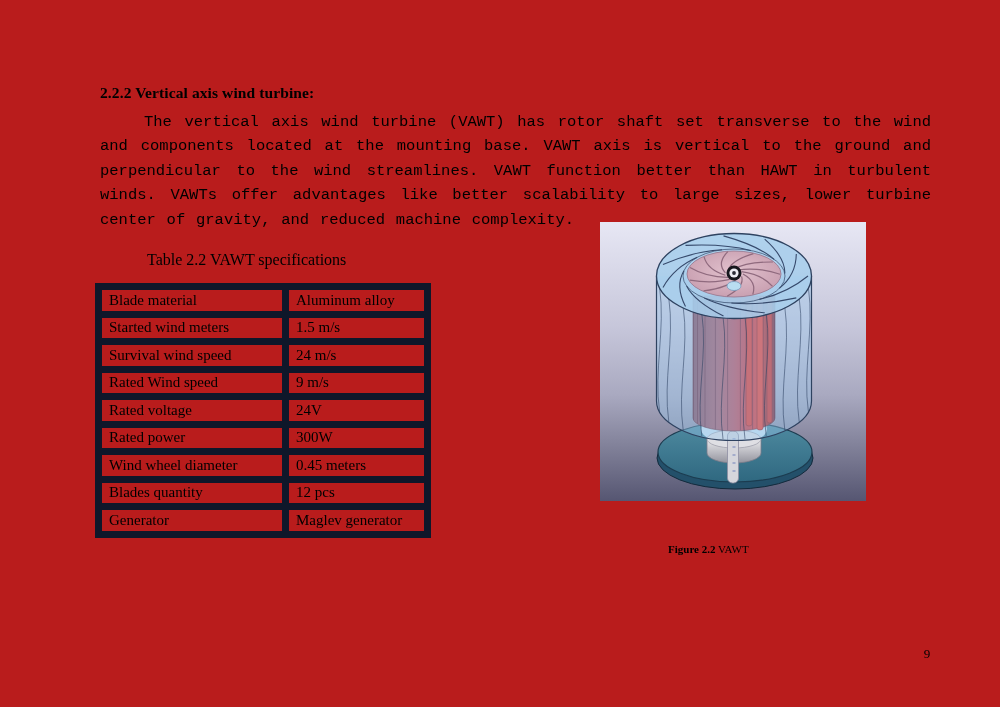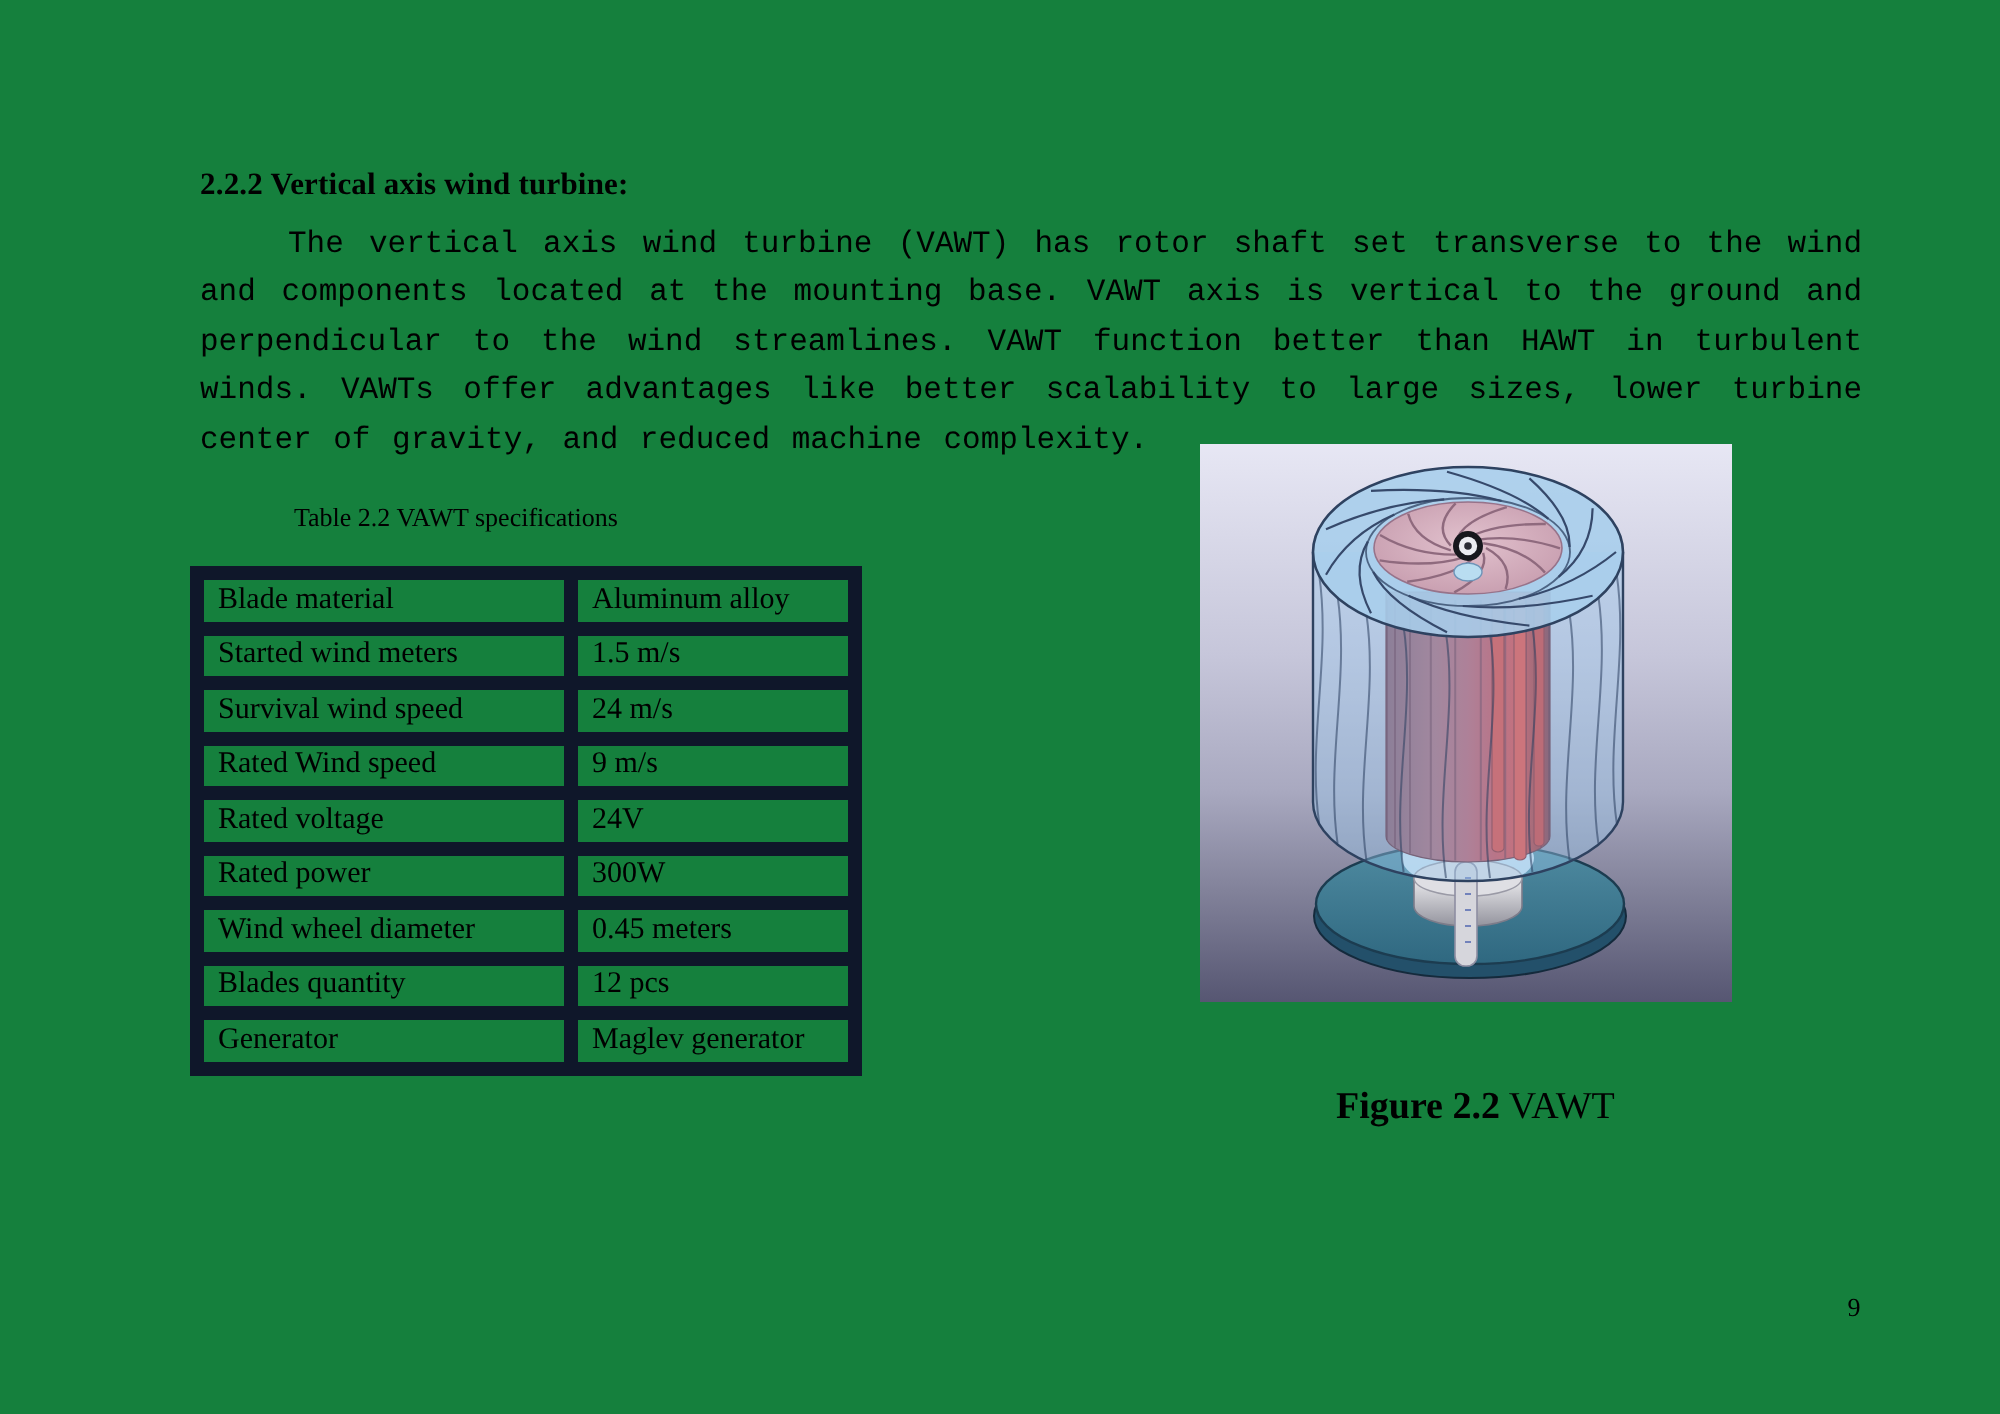--- a/index.html
+++ b/index.html
@@ -1,44 +1,44 @@
 <!DOCTYPE html>
 <html><head>
 <meta charset="utf-8">
 <style>
   html,body { margin:0; padding:0; background:#fff; }
   .page {
-    position:relative; width:1000px; height:707px; background:#15803d;
+    position:relative; width:1000px; height:707px; background:#b91c1c;
     font-family:"Liberation Serif","DejaVu Serif",serif; color:#000; overflow:hidden;
   }
   .heading {
     position:absolute; left:100px; top:84px;
     font-size:15.5px; font-weight:bold; letter-spacing:.1px; white-space:nowrap;
   }
   .body-paragraph {
     position:absolute; left:100px; top:110px; width:831px;
     font-size:15.5px; line-height:24.4px; text-align:justify; text-indent:44px;
     word-spacing:1.5px;
     font-family:Liberation Mono, monospace;
   }
   .table-caption {
-    position:absolute; left:147px; top:251px; font-size:13px; white-space:nowrap;
+    position:absolute; left:147px; top:251px; font-size:16px; white-space:nowrap;
   }
   table.spec-table {
     position:absolute; left:95px; top:283px; width:336px;
     border-collapse:collapse; font-size:15px; table-layout:fixed;
   }
   .spec-table td {
     border:7px solid #0f172a; padding:0 4px 1px 7px; height:19.5px; line-height:18px;
     overflow:hidden; white-space:nowrap;
   }
   .spec-table td.c1 { width:169px; }
   .figure-wrap { position:absolute; left:600px; top:222px; width:266px; height:279px; }
   .figure-caption {
-    position:absolute; left:668px; top:543px; font-size:19px; white-space:nowrap;
+    position:absolute; left:668px; top:543px; font-size:11px; white-space:nowrap;
   }
   .figure-caption .bold { font-weight:bold; }
   .page-number {
     position:absolute; left:916px; top:646px; width:22px; text-align:center; font-size:13px;
   }
 </style>
 </head>
 <body>
 
 <div class="page">

